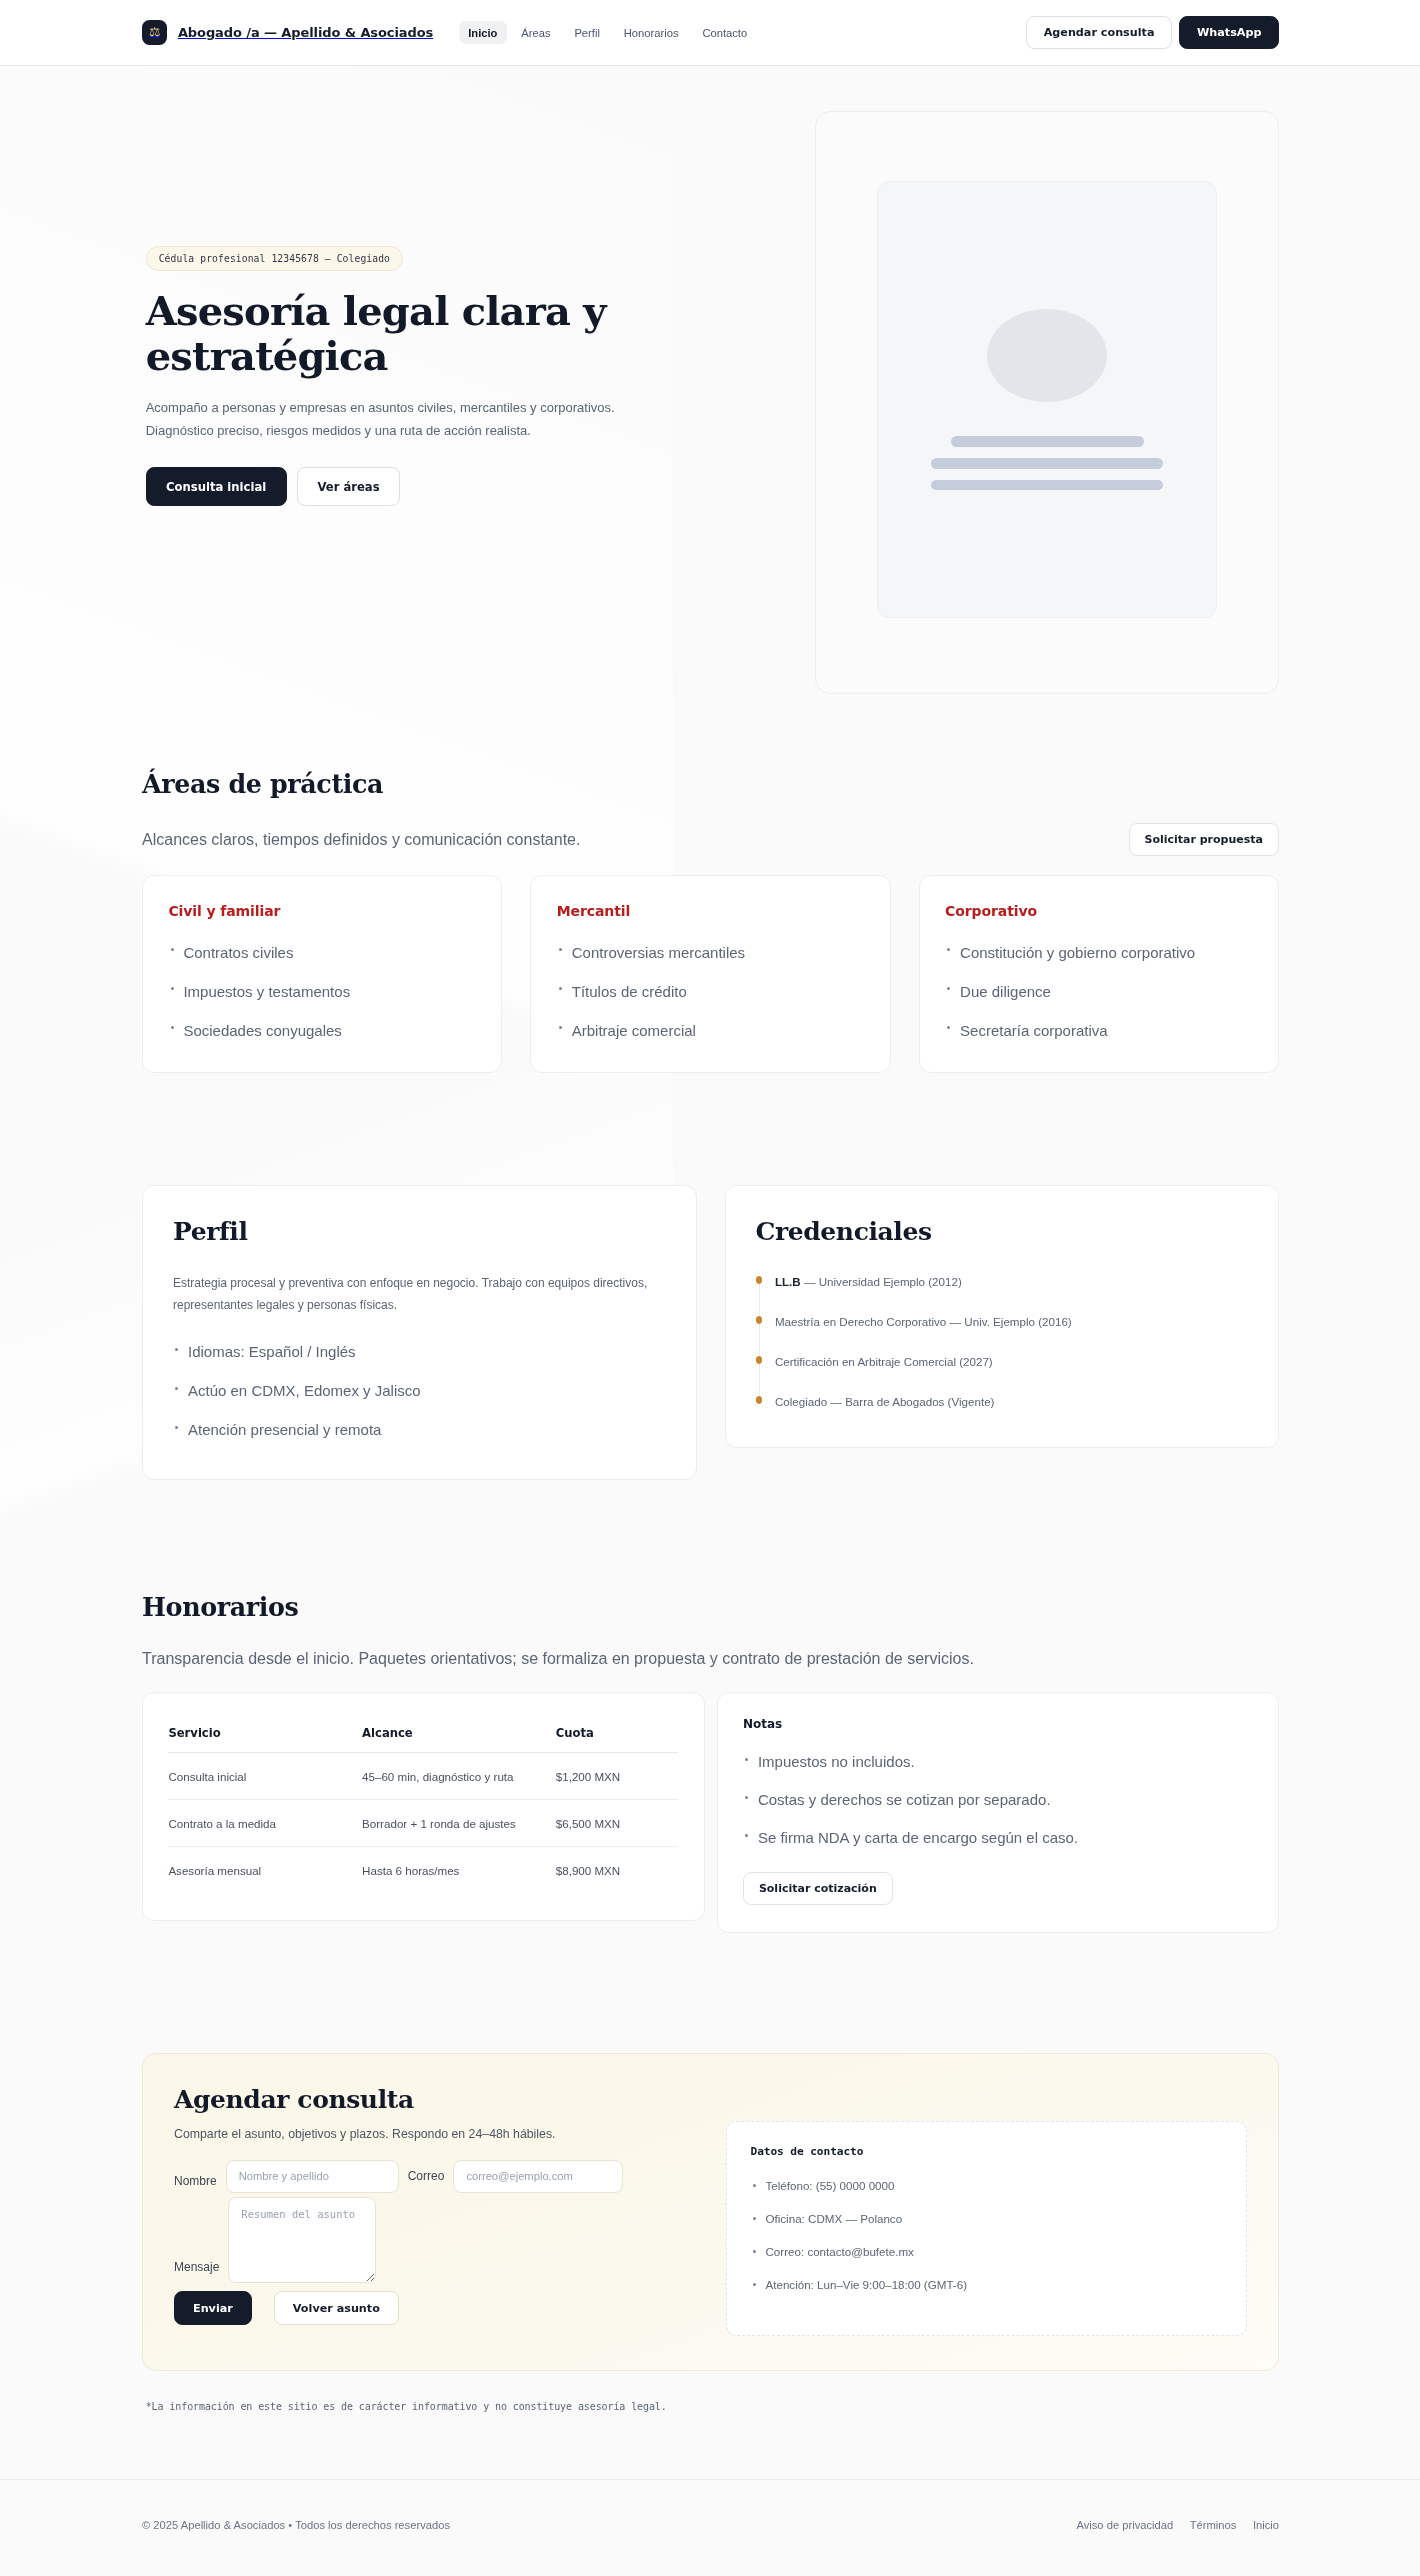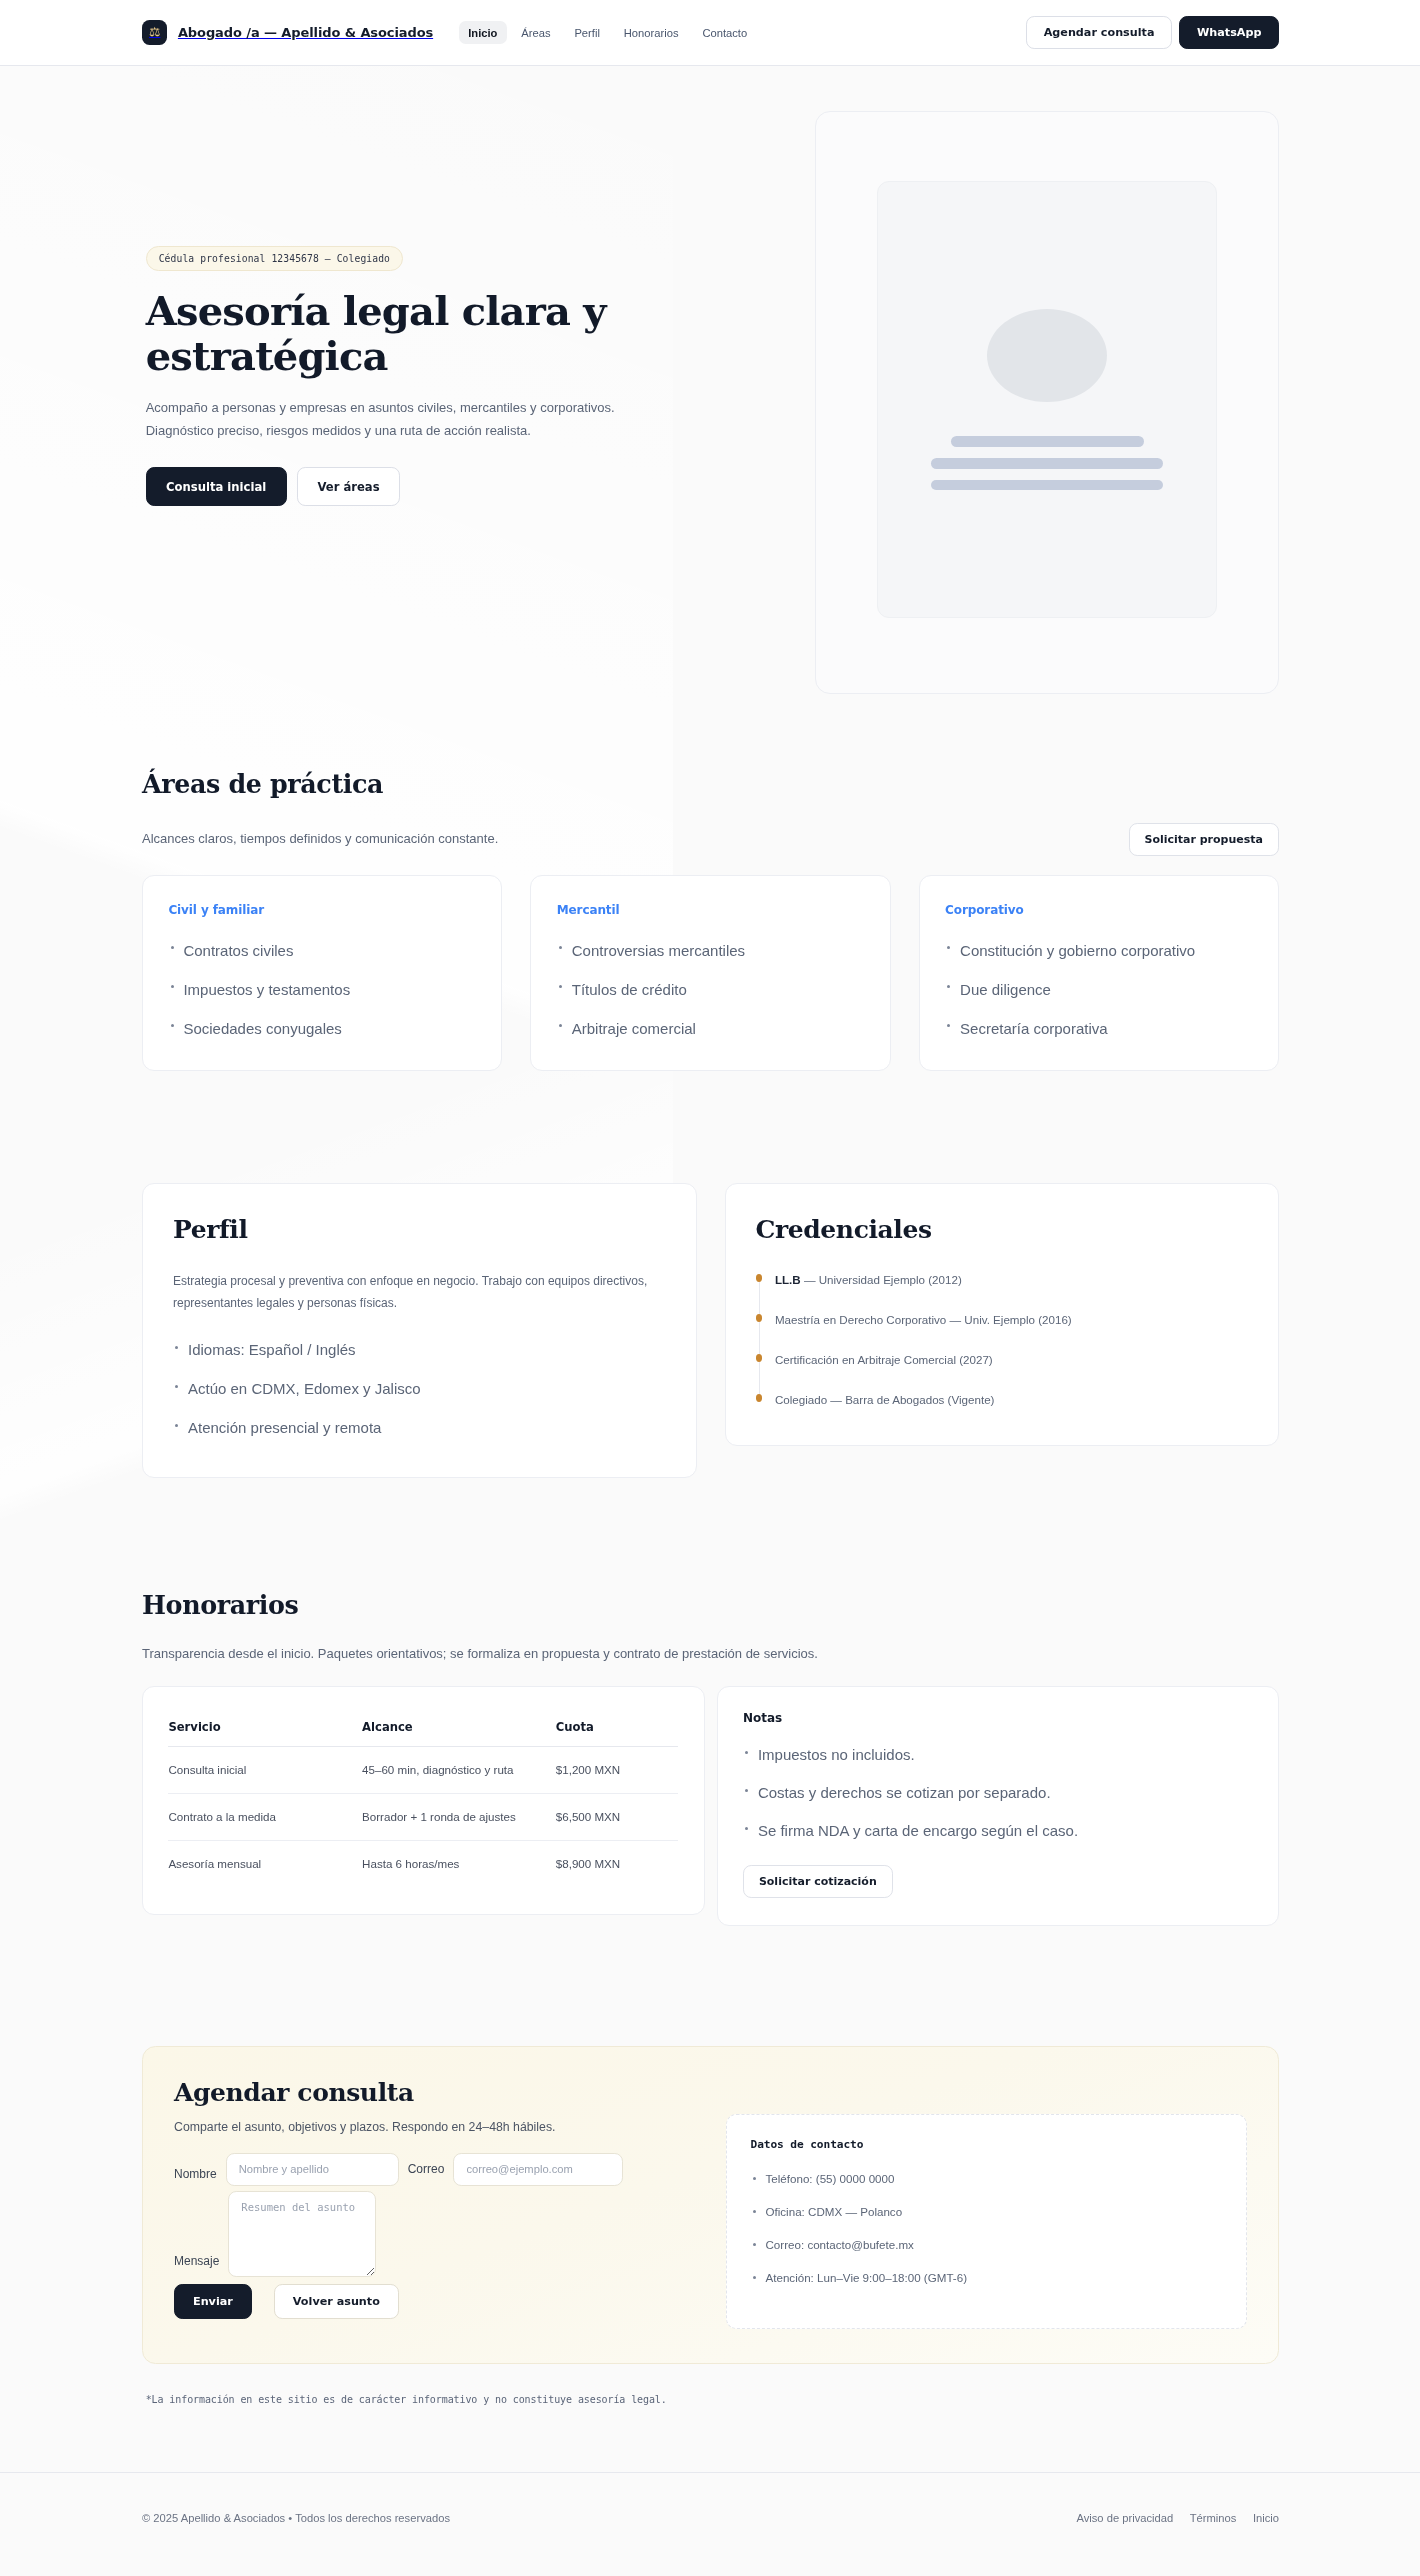--- a/index.html
+++ b/index.html
@@ -213,21 +213,21 @@
   
   h2.sec-title{
     font-family:"DejaVu Serif", serif;
     font-weight:bold;
     font-size:25.4px;
     letter-spacing:-0.4px;
     color:#121a29;
     margin:0 0 24px 0;
   }
   p.sec-sub{
-    font-size:13px;
+    font-size:16px;
     color:var(--muted);
     margin:0;
     line-height:1.6;
   }
   .sec-head-row{
     display:flex;
     align-items:center;
     justify-content:space-between;
     gap:18px;
     margin-bottom:19.4px;
@@ -246,23 +246,23 @@
   }
   .card{
     background:var(--card);
     border:0.7px solid var(--line-soft);
     border-radius:12px;
     padding:27px 25.4px 30px 25.4px;
   }
   .card h3{
     font-family:"DejaVu Sans", sans-serif;
     font-weight:bold;
-    font-size:12px;
+    font-size:14px;
     margin:0 0 22.4px 0;
-    color:#3b82f6;
+    color:#b91c1c;
     letter-spacing:-0.1px;
   }
   ul.clean{
     list-style:none;
     margin:0;padding:0;
   }
   ul.clean li{
     position:relative;
     padding-left:15px;
     font-size:15px;

